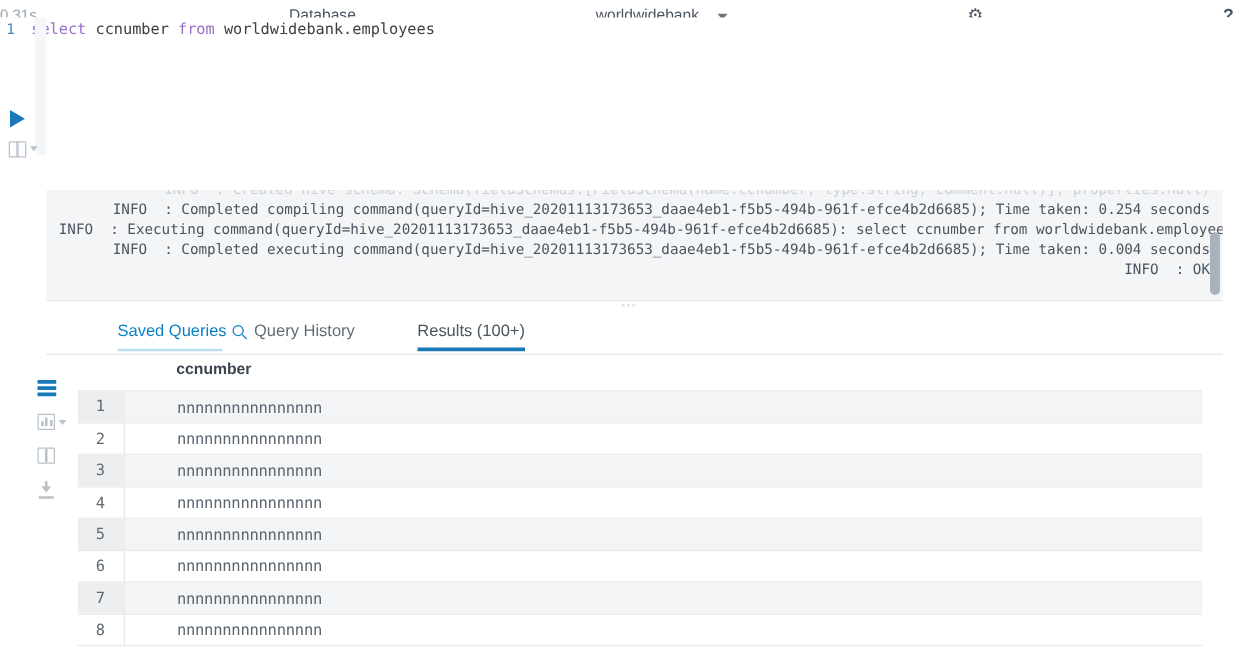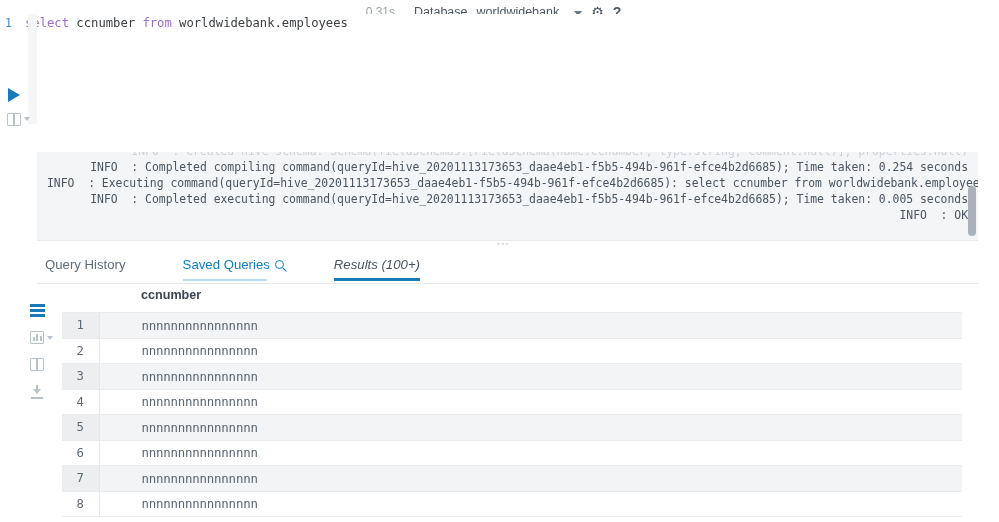--- a/index.html
+++ b/index.html
@@ -7,21 +7,21 @@
     width: 999px; height: 522px;
     background: #ffffff;
     font-family: "Liberation Sans", sans-serif;
     overflow: hidden;
   }
   .app { position: relative; width: 999px; height: 522px; }
 
   
   .header {
     position: absolute; top: 0; left: 0; right: 0; height: 24px;
-    display: flex; align-items: center; justify-content: center;
+    display: flex; align-items: center; justify-content: space-between;
     padding-right: 12px; gap: 9px;
     font-size: 12.5px; color: #737f8b;
   }
   .exec-time { color: #9aa4ae; font-size: 12px; }
   .db-label { color: #4a5560; font-size: 12.5px; margin-left: 10px; }
   .db-name { color: #4a5560; font-size: 12.5px; }
   .caret-down {
     width: 0; height: 0; display: inline-block;
     border-left: 4px solid transparent; border-right: 4px solid transparent;
     border-top: 5px solid #6b767f; margin-left: 1px; position: relative; top: 1px;
@@ -106,21 +106,21 @@
   .tabs {
     position: absolute; top: 252px; left: 37px; width: 941px; height: 32px;
     display: flex; align-items: flex-start;
   }
   .tab {
     font-size: 13.2px; color: #5f6b76; padding: 5px 0 9px 0;
     cursor: pointer; position: relative; white-space: nowrap;
   }
   .tab.t-history { margin-left: 8px; }
   .tab.t-saved { margin-left: 57px; color: #0b7fc4; display: flex; align-items: center; gap: 5px; }
-  .tab.t-results { margin-left: 50px; color: #4a5560; font-style: italic; }
+  .tab.t-results { margin-left: 50px; color: #4a5560; }
   .tab .underline {
     position: absolute; left: 0; right: 0; bottom: 0; height: 2px; background: transparent;
   }
   .tab.t-saved .underline { background: #b9dcf0; height: 2px; right: 17px; }
   .tab.t-results .underline { background: #1a7ab8; height: 3px; }
   .search-glass {
     width: 9px; height: 9px; border: 1.4px solid #0b7fc4; border-radius: 50%;
     position: relative; display: inline-block;
   }
   .search-glass::after {
@@ -227,36 +227,36 @@
       <span class="book-icon"></span>
       <span class="mini-caret"></span>
     </div>
   </div>
 
   <div class="log-panel">
     <div class="log-inner">
       <div class="log-line faded">INFO  : Created hive schema: Schema(fieldSchemas:[FieldSchema(name:ccnumber, type:string, comment:null)], properties:null)</div>
       <div class="log-line">INFO  : Completed compiling command(queryId=hive_20201113173653_daae4eb1-f5b5-494b-961f-efce4b2d6685); Time taken: 0.254 seconds</div>
       <div class="log-line">INFO  : Executing command(queryId=hive_20201113173653_daae4eb1-f5b5-494b-961f-efce4b2d6685): select ccnumber from worldwidebank.employees</div>
-      <div class="log-line">INFO  : Completed executing command(queryId=hive_20201113173653_daae4eb1-f5b5-494b-961f-efce4b2d6685); Time taken: 0.005 seconds</div>
+      <div class="log-line">INFO  : Completed executing command(queryId=hive_20201113173653_daae4eb1-f5b5-494b-961f-efce4b2d6685); Time taken: 0.004 seconds</div>
       <div class="log-line">INFO  : OK</div>
     </div>
   </div>
   <div class="log-scrollbar"></div>
   <div class="panel-bottom-line"></div>
   <div class="resize-handle">•••</div>
 
   <div class="tabs">
-    <div class="tab t-history">
-      <span>Query History</span>
-      <span class="underline"></span>
-    </div>
     <div class="tab t-saved">
       <span>Saved Queries</span>
       <span class="search-glass"></span>
+      <span class="underline"></span>
+    </div>
+    <div class="tab t-history">
+      <span>Query History</span>
       <span class="underline"></span>
     </div>
     <div class="tab t-results">
       <span>Results (100+)</span>
       <span class="underline"></span>
     </div>
   </div>
   <div class="tabs-divider"></div>
 
   <div class="rail">

